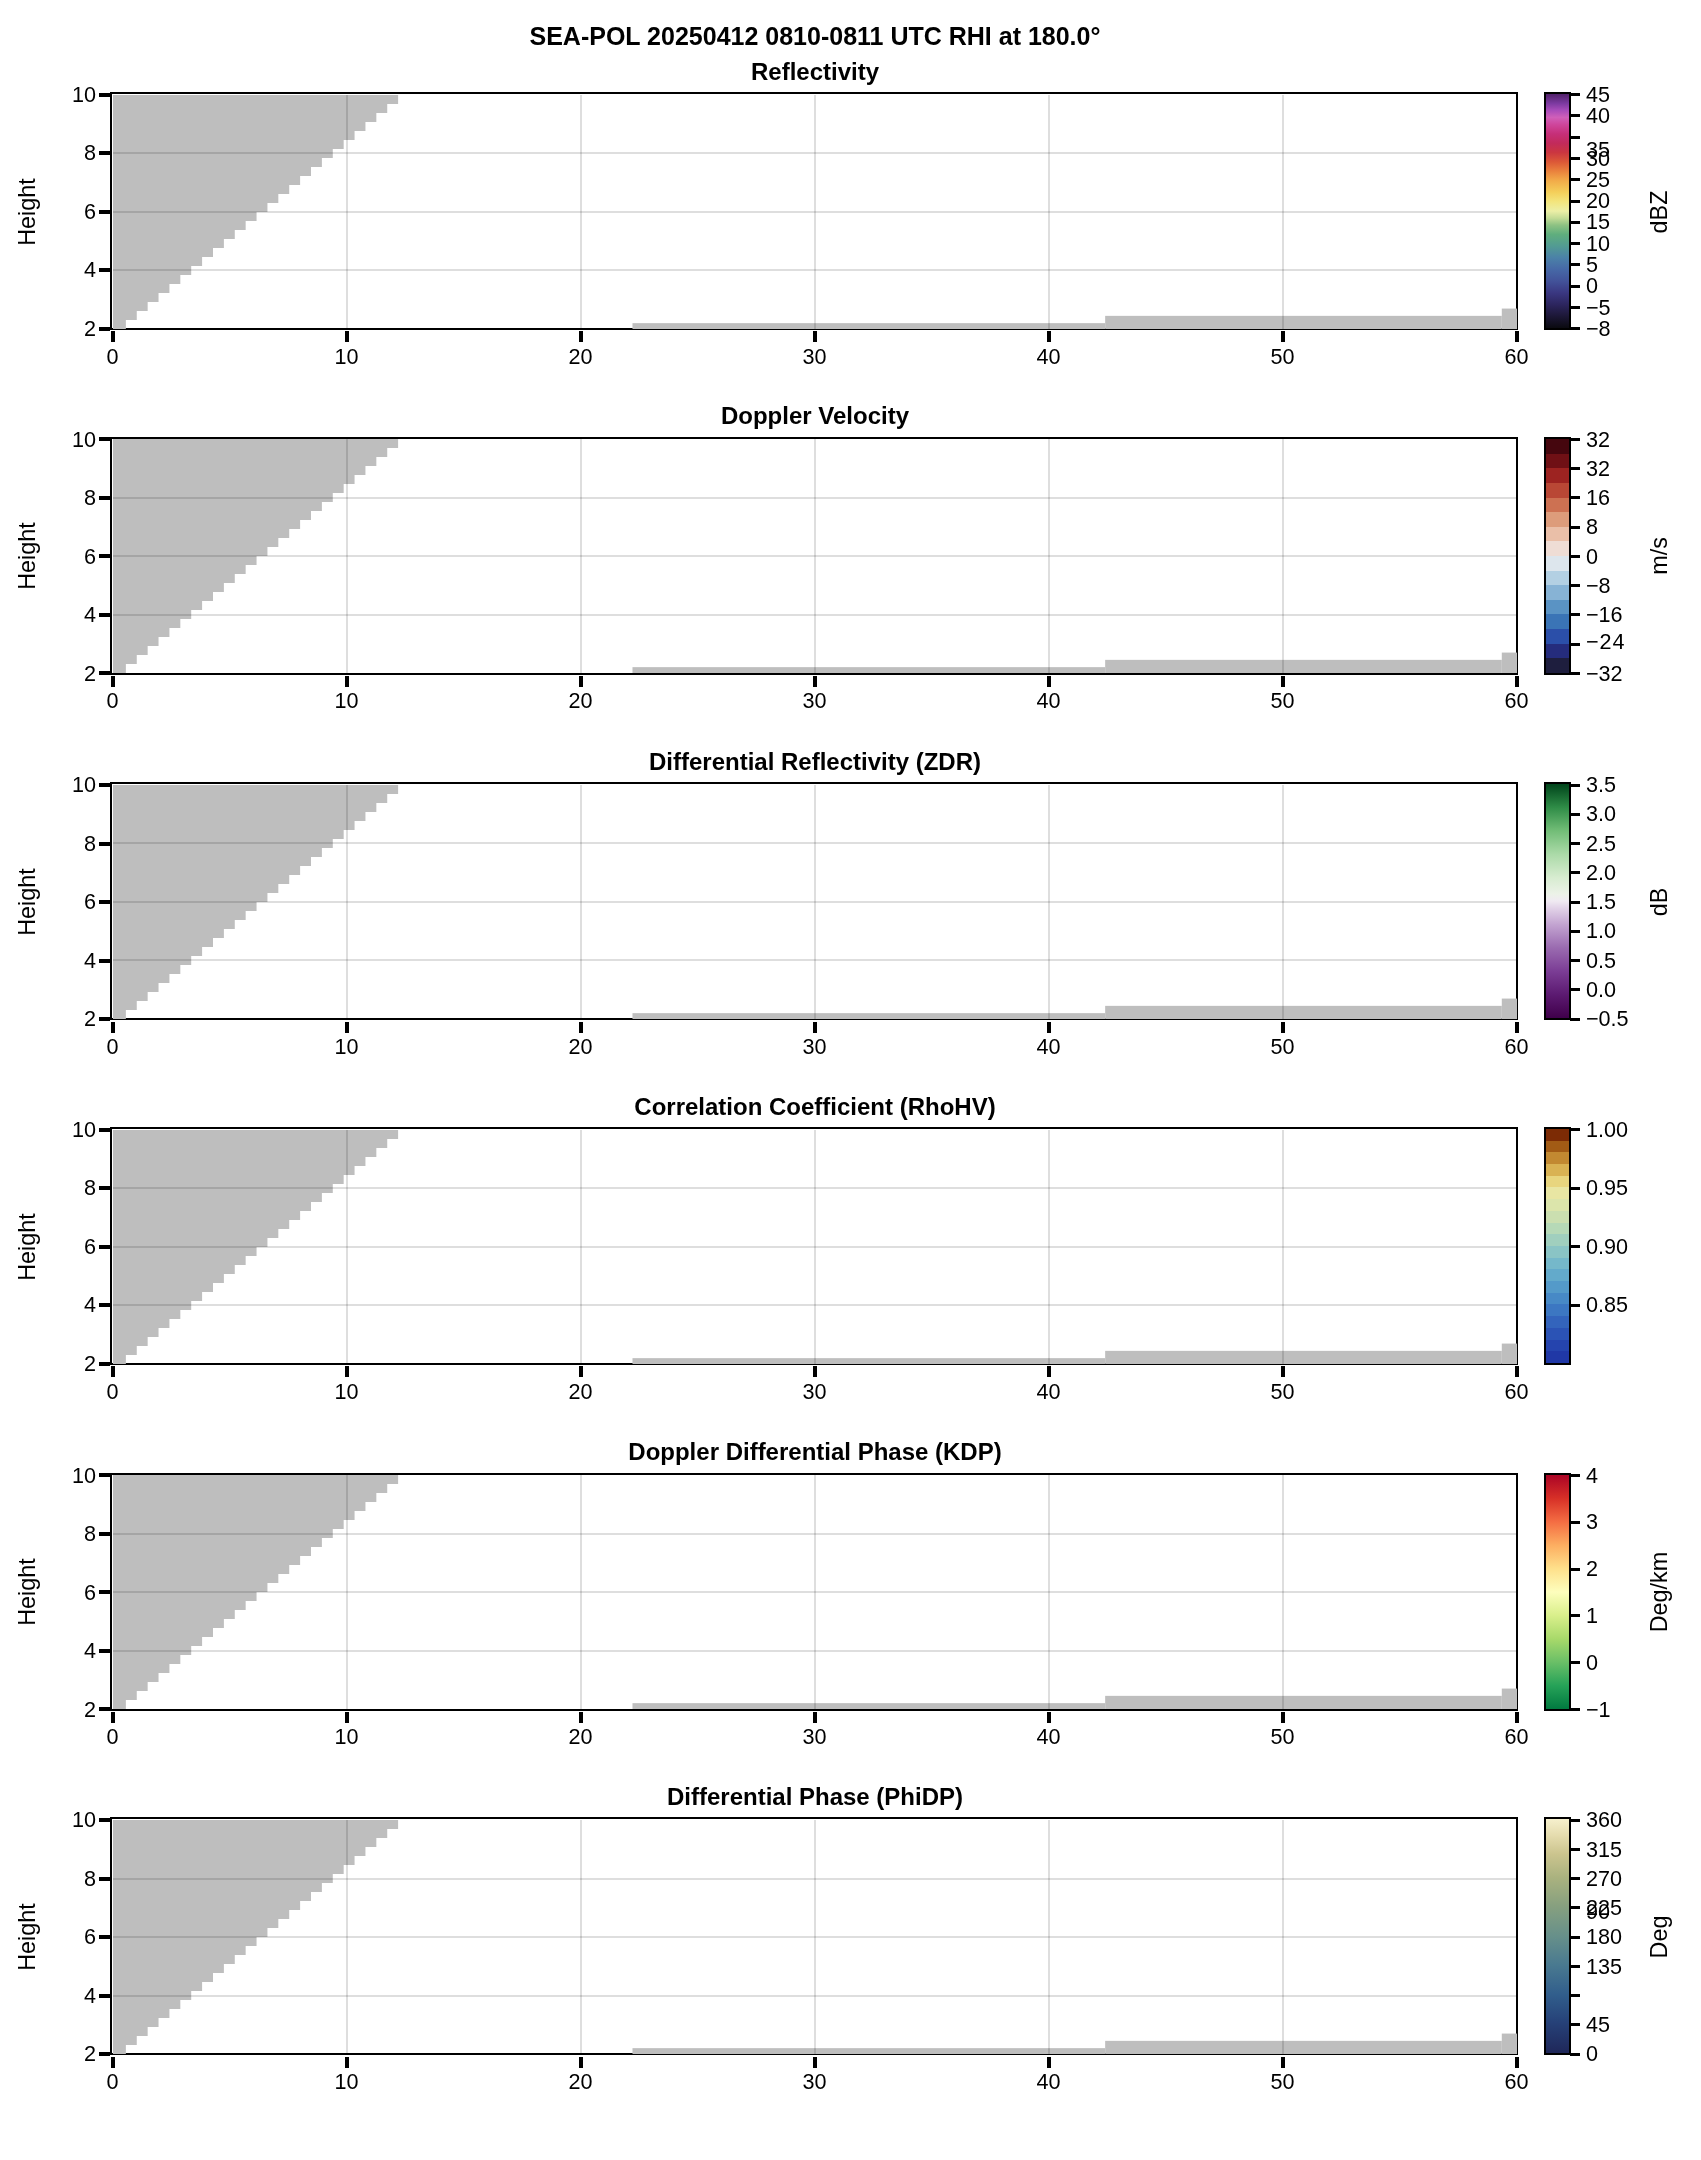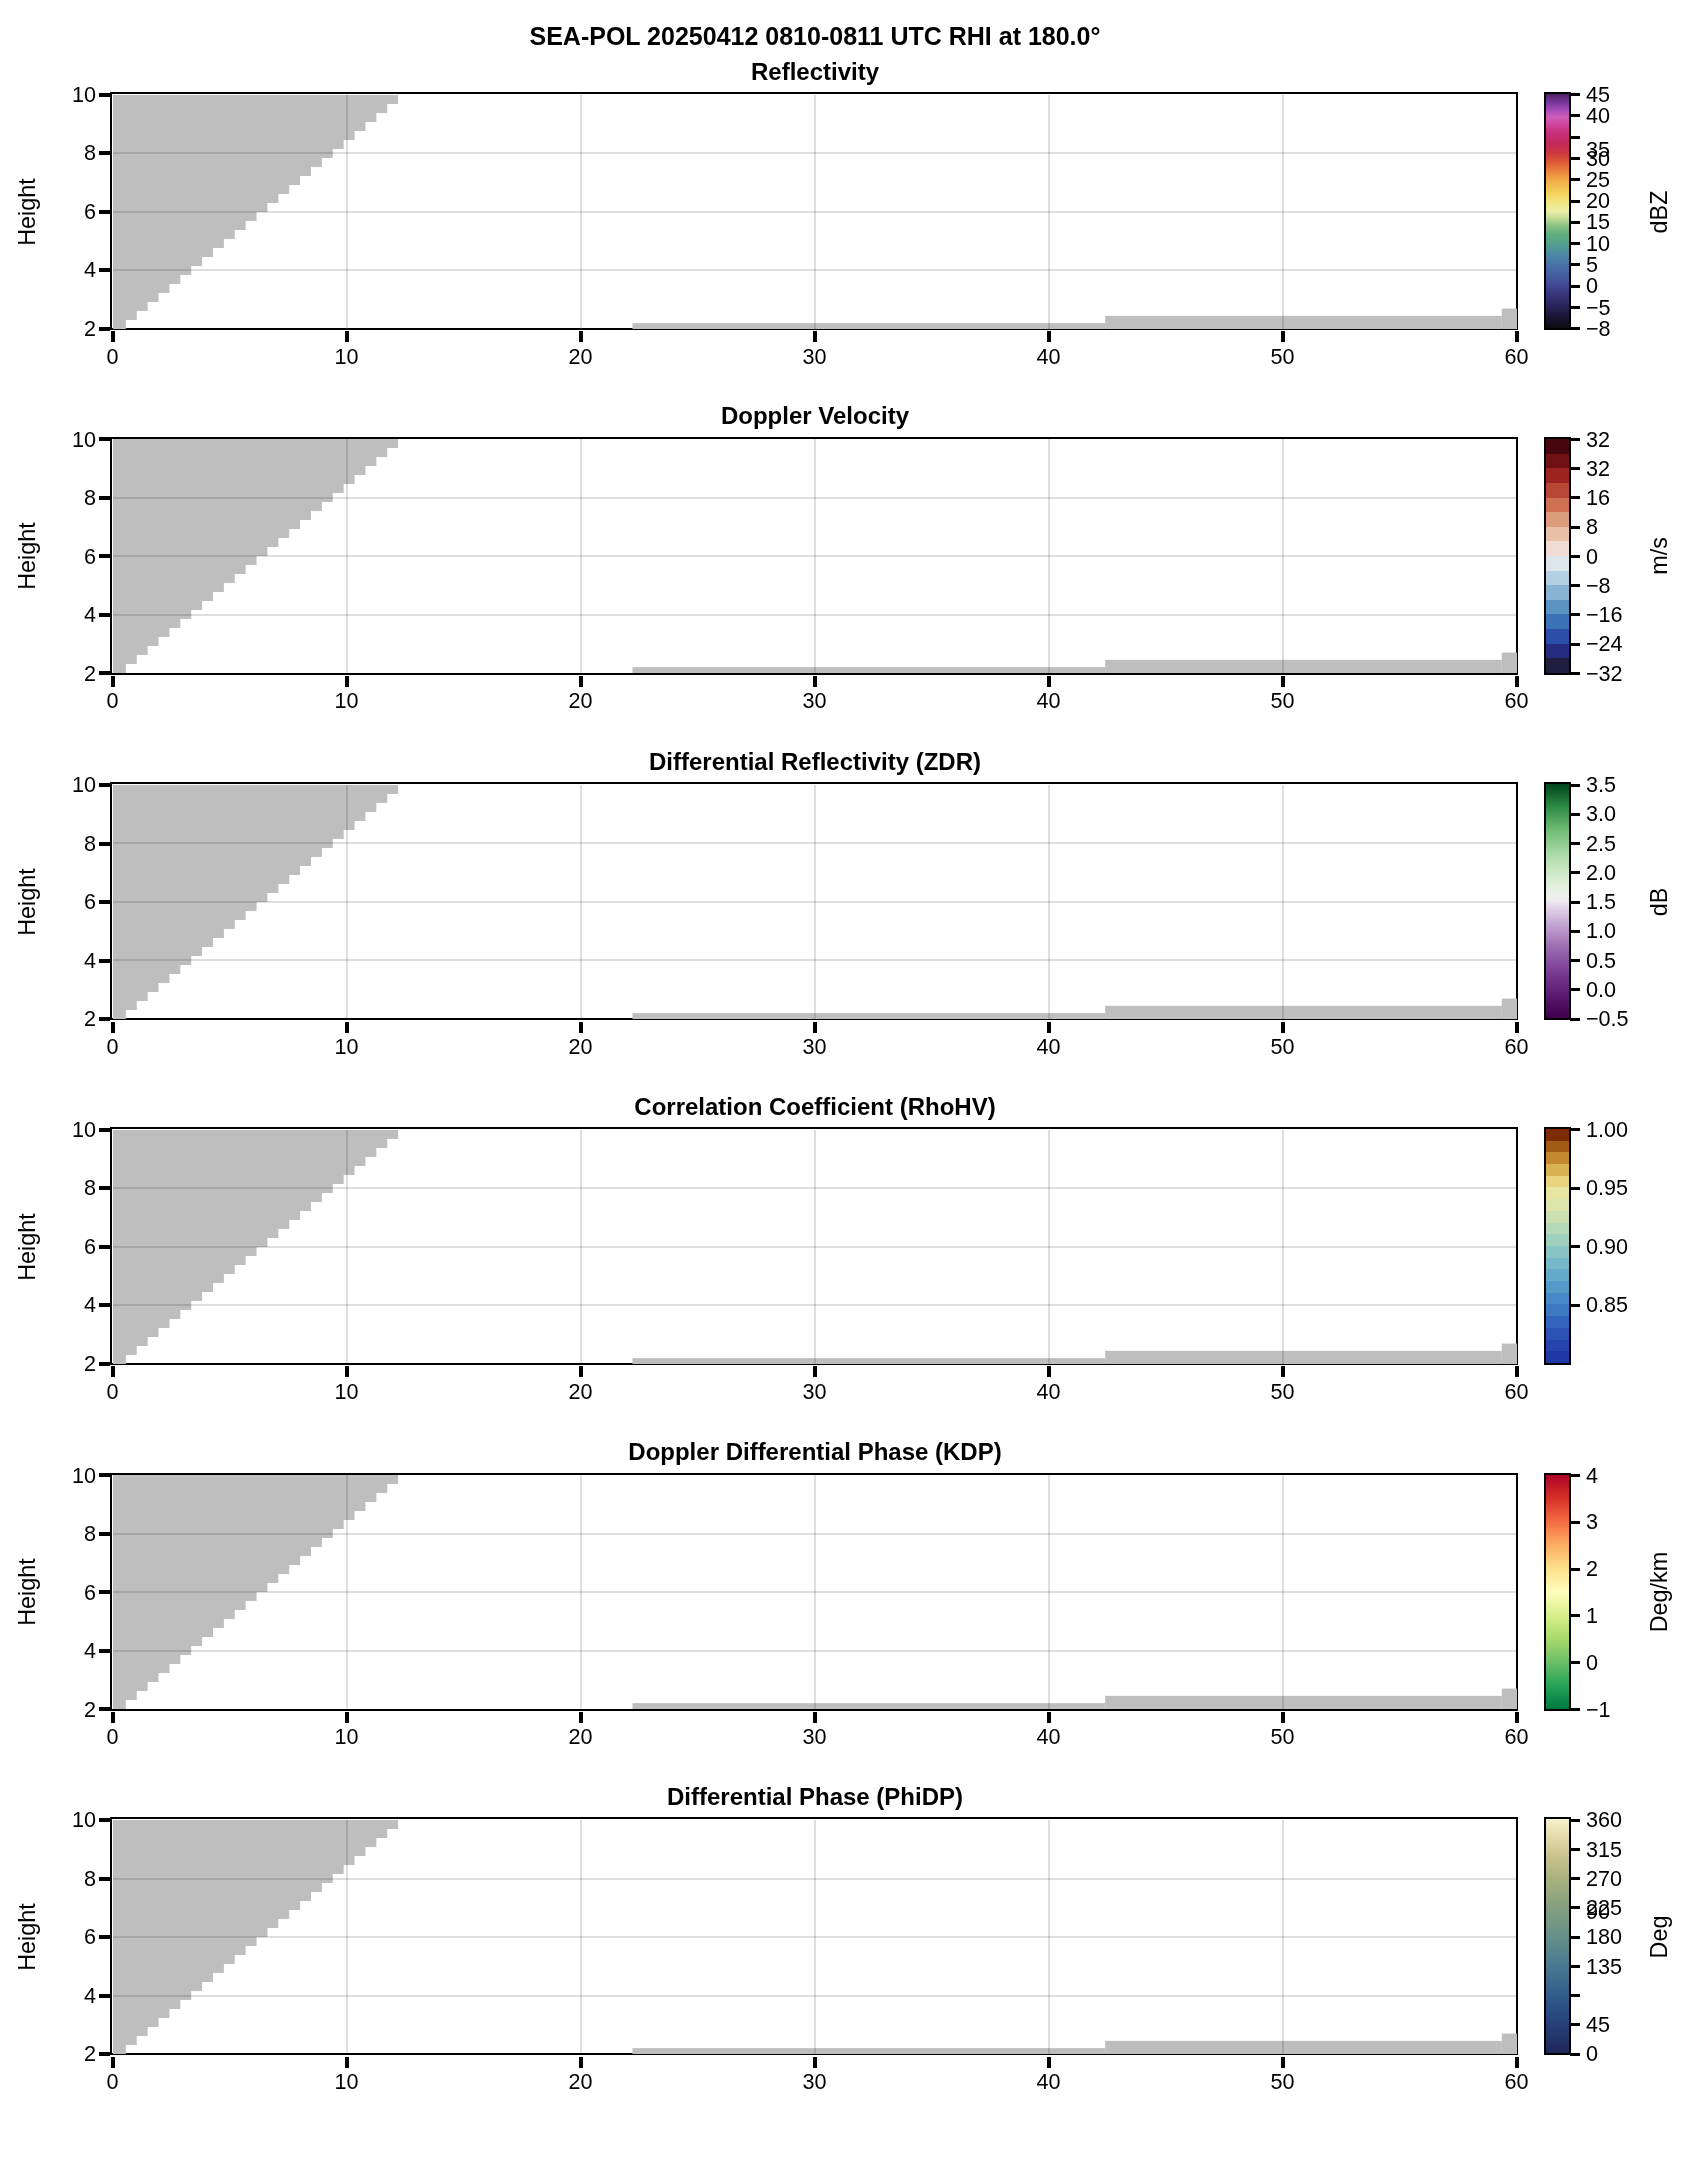--- a/index.html
+++ b/index.html
@@ -177,21 +177,21 @@
         <div class="cblab" style="left: 1586px; top: 486px;">16</div>
         <div class="tick" style="left: 1570px; top: 526px; width: 10px; height: 2.7px;"></div>
         <div class="cblab" style="left: 1586px; top: 515px;">8</div>
         <div class="tick" style="left: 1570px; top: 555px; width: 10px; height: 2.7px;"></div>
         <div class="cblab" style="left: 1586px; top: 545px;">0</div>
         <div class="tick" style="left: 1570px; top: 584px; width: 10px; height: 2.7px;"></div>
         <div class="cblab" style="left: 1586px; top: 574px;">−8</div>
         <div class="tick" style="left: 1570px; top: 613px; width: 10px; height: 2.7px;"></div>
         <div class="cblab" style="left: 1586px; top: 603px;">−16</div>
         <div class="tick" style="left: 1570px; top: 643px; width: 10px; height: 2.7px;"></div>
-        <div class="cblab" style="left: 1586px; top: 632px;">−24</div>
+        <div class="cblab" style="left: 1586px; top: 632px; font-family: Liberation Mono, monospace;">−24</div>
         <div class="tick" style="left: 1570px; top: 672px; width: 10px; height: 2.7px;"></div>
         <div class="cblab" style="left: 1586px; top: 662px;">−32</div>
         <div class="cbunit" style="left: 1659px; top: 556px;">m/s</div>
       </div>
       <div style="position: absolute; left: 0px; top: 0px;">
         <div class="p-title" style="left: 113px; top: 748px;">Differential Reflectivity (ZDR)</div>
         <div class="plotbox" style="left: 110px; top: 782px; width: 1404px; height: 234px;"></div>
         <svg class="masksvg" width="1404" height="234" viewBox="0 0 1560 260" style="left: 113px; top: 785px;">
           <polygon points="0.0,0.0 0.0,260.0 14.3,260.0 14.3,250.0 26.4,250.0 26.4,240.0 38.5,240.0 38.5,230.0 50.6,230.0 50.6,220.0 62.7,220.0 62.7,210.0 74.8,210.0 74.8,200.0 86.9,200.0 86.9,190.0 99.0,190.0 99.0,180.0 111.1,180.0 111.1,170.0 123.2,170.0 123.2,160.0 135.3,160.0 135.3,150.0 147.4,150.0 147.4,140.0 159.5,140.0 159.5,130.0 171.6,130.0 171.6,120.0 183.7,120.0 183.7,110.0 195.8,110.0 195.8,100.0 207.9,100.0 207.9,90.0 220.0,90.0 220.0,80.0 232.1,80.0 232.1,70.0 244.2,70.0 244.2,60.0 256.3,60.0 256.3,50.0 268.4,50.0 268.4,40.0 280.5,40.0 280.5,30.0 292.6,30.0 292.6,20.0 304.7,20.0 304.7,10.0 316.8,10.0 316.8,0.0 328.9,0.0 328.9,0.0" fill="#bebebe"></polygon>
           <rect x="577.2" y="253.5" width="525.2" height="6.5" fill="#bebebe"></rect>

